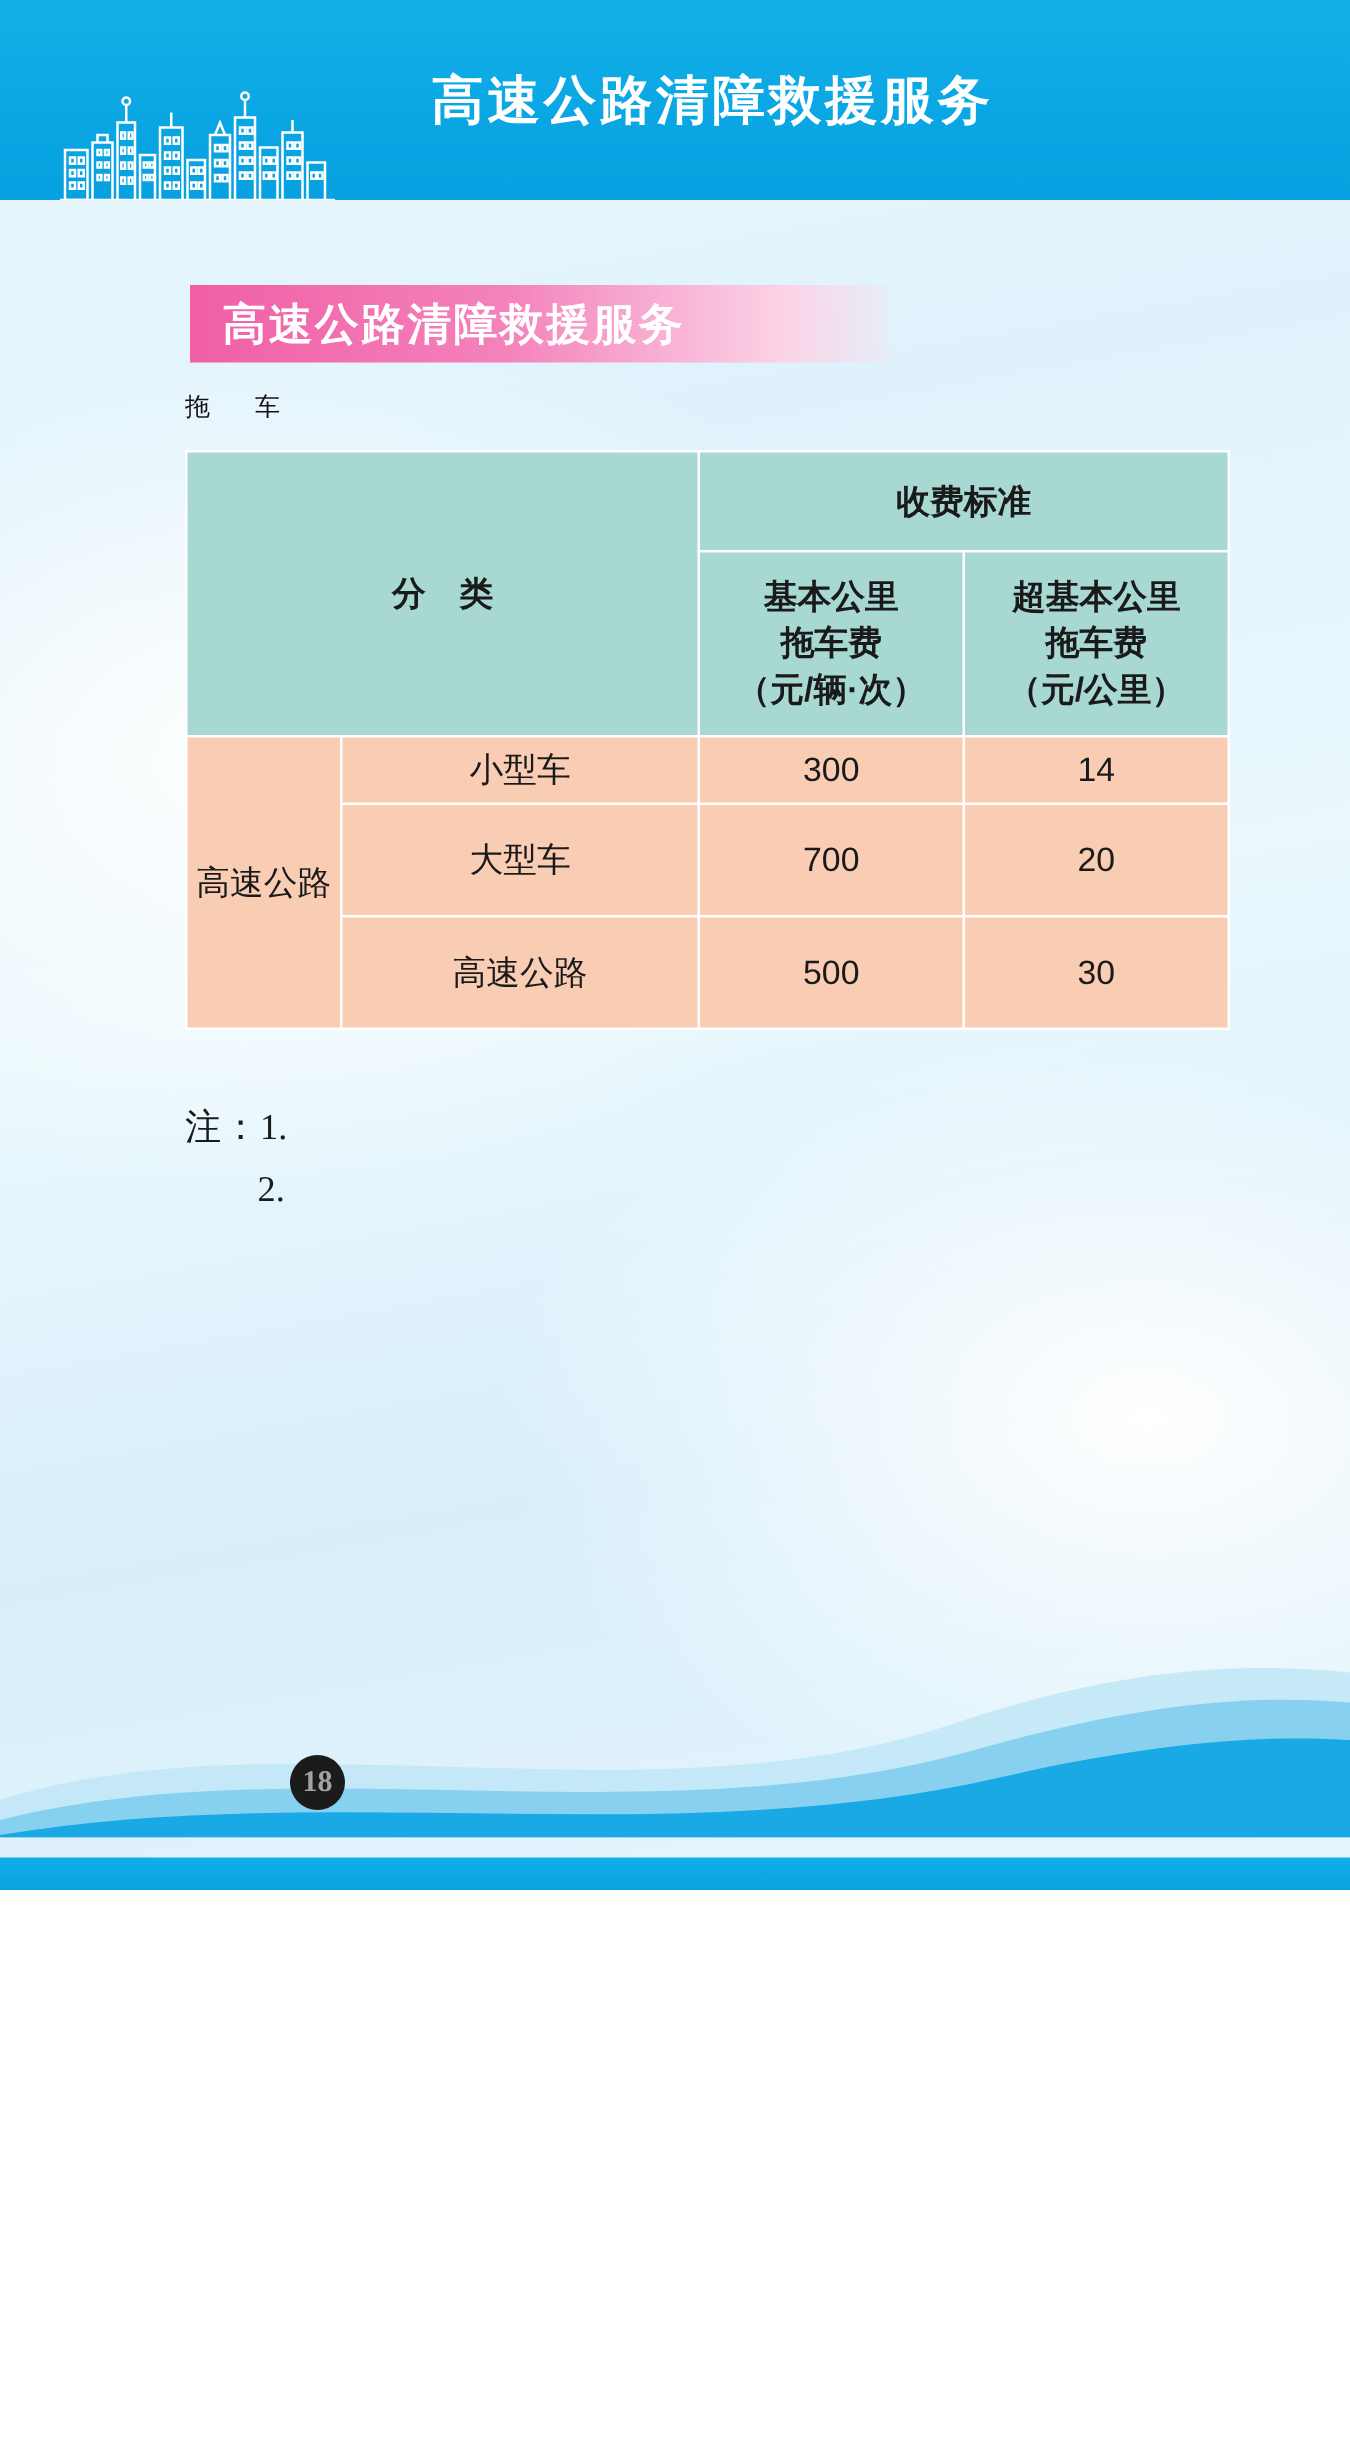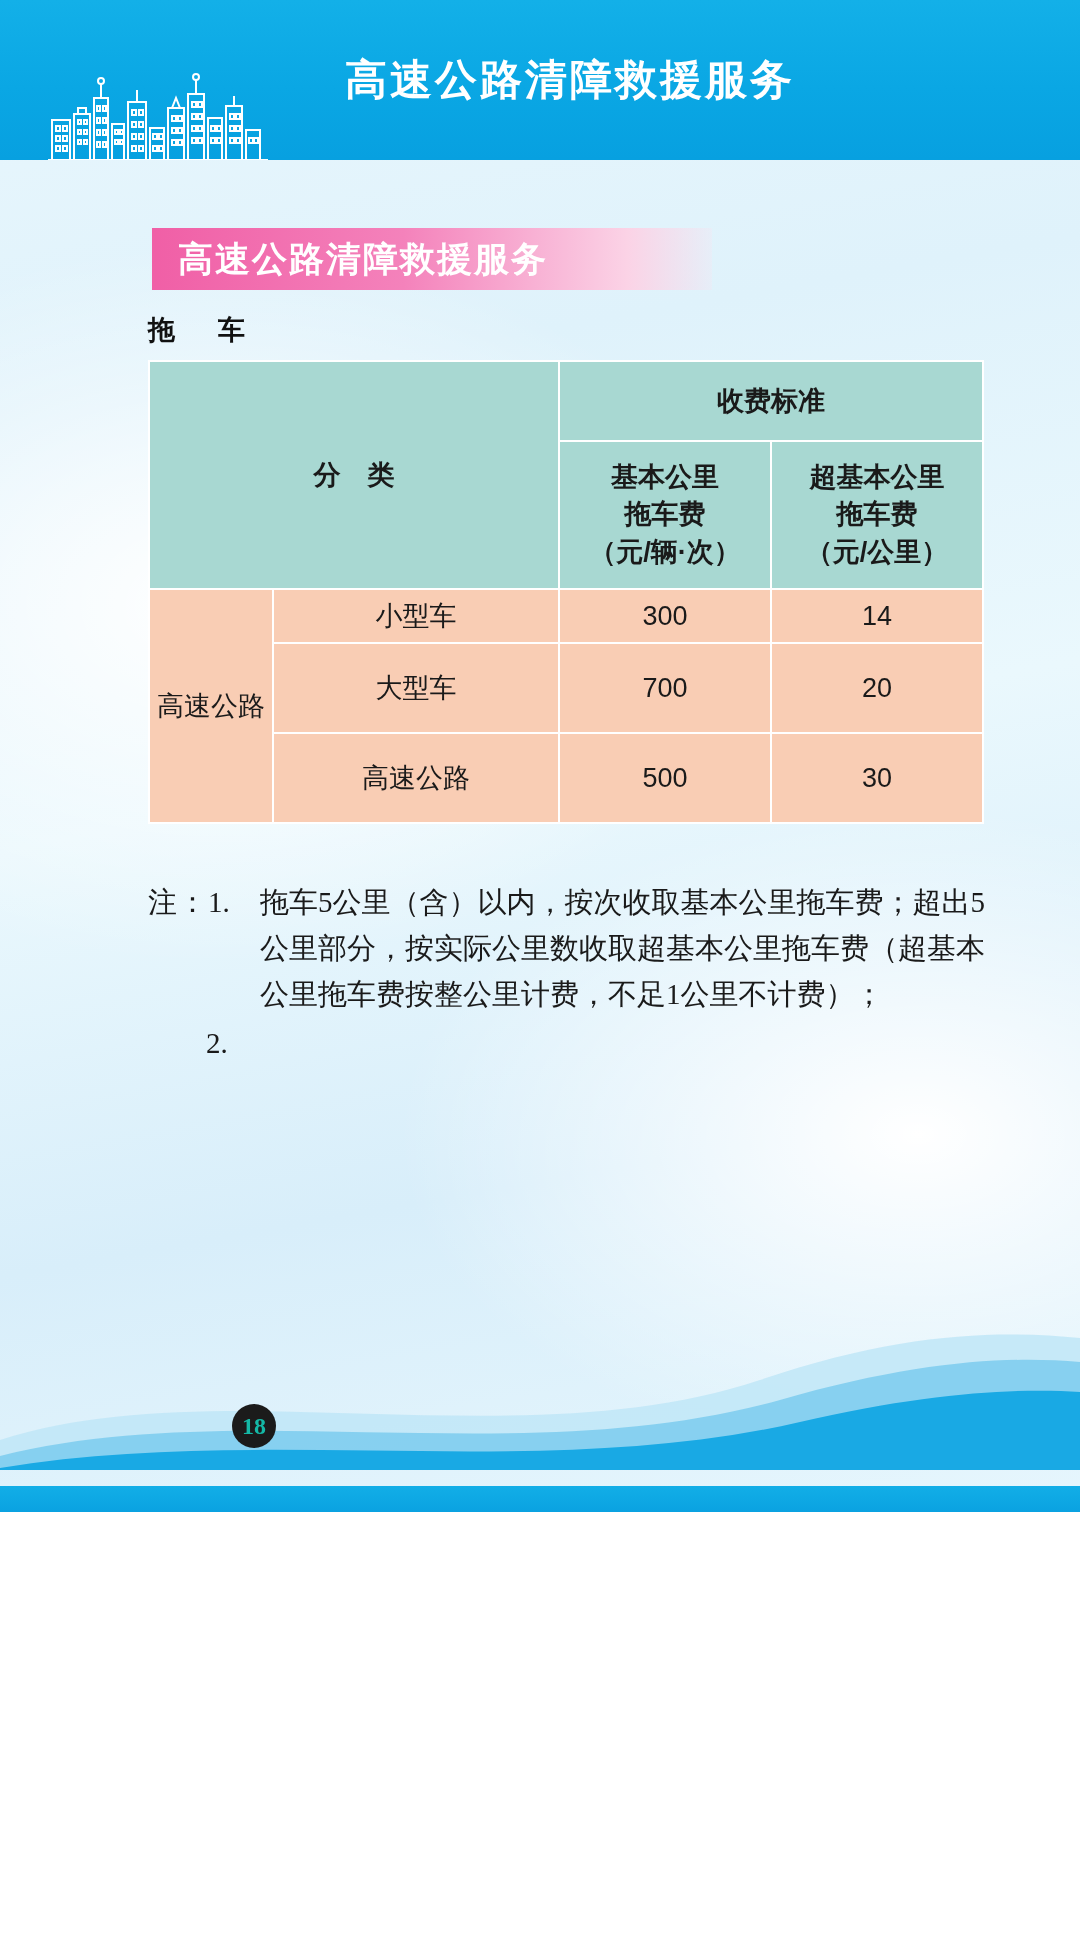--- a/index.html
+++ b/index.html
@@ -71,22 +71,22 @@
     font-size: 35px;
     font-weight: bold;
     letter-spacing: 2px;
     padding-left: 26px;
   }
 
   .subheading {
     position: absolute;
     left: 148px;
     top: 312px;
-    font-size: 27px;
-    font-weight: bold;
+    font-size: 20px;
+    font-weight: normal;
     color: #111111;
     letter-spacing: 8px;
   }
 
   
   .table-wrap {
     position: absolute;
     left: 148px;
     top: 360px;
     width: 834px;
@@ -170,21 +170,21 @@
     background: linear-gradient(180deg, #12aee7 0%, #0aa2e1 100%);
   }
   .page-number {
     position: absolute;
     left: 232px;
     bottom: 64px;
     width: 44px;
     height: 44px;
     border-radius: 50%;
     background: #1b1b1b;
-    color: #14b8a6;
+    color: #a3a3a3;
     font-size: 24px;
     font-weight: bold;
     display: flex;
     align-items: center;
     justify-content: center;
     font-family: "Liberation Serif", serif;
   }
 </style>
 </head>
 <body>
@@ -350,21 +350,20 @@
           <td class="cell-peach">30</td>
         </tr>
       </tbody>
     </table>
   </div>
 
   <div class="notes">
     <div class="note-row first">
       <div class="note-label">注：</div>
       <div class="note-num">1.</div>
-      <div class="note-body">拖车5公里（含）以内，按次收取基本公里拖车费；超出5公里部分，按实际公里数收取超基本公里拖车费（超基本公里拖车费按整公里计费，不足1公里不计费）；</div>
     </div>
     <div class="note-row second">
       <div class="note-num">2.</div>
     </div>
   </div>
 
   <svg class="waves" viewBox="0 0 1080 260" preserveAspectRatio="none" aria-hidden="true">
     <path d="M0 230 C 220 160, 520 250, 760 170 C 900 122, 1000 120, 1080 128 L1080 260 L0 260 Z" fill="#bfe6f7" opacity="0.85"></path>
     <path d="M0 246 C 240 186, 520 262, 780 190 C 920 150, 1010 146, 1080 152 L1080 260 L0 260 Z" fill="#7fcdee" opacity="0.9"></path>
     <path d="M0 258 C 260 214, 540 272, 800 212 C 930 182, 1020 178, 1080 182 L1080 260 L0 260 Z" fill="#19a9e4"></path>

